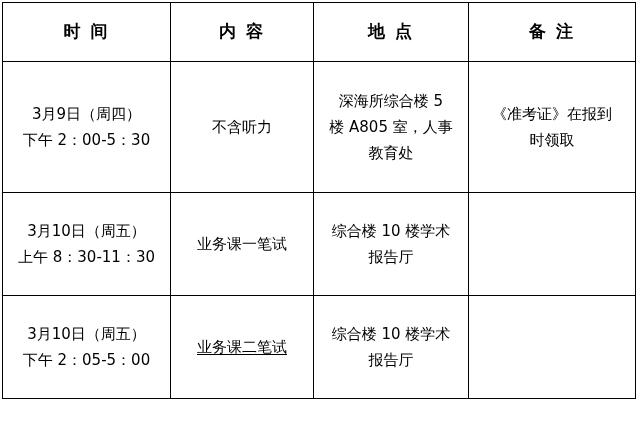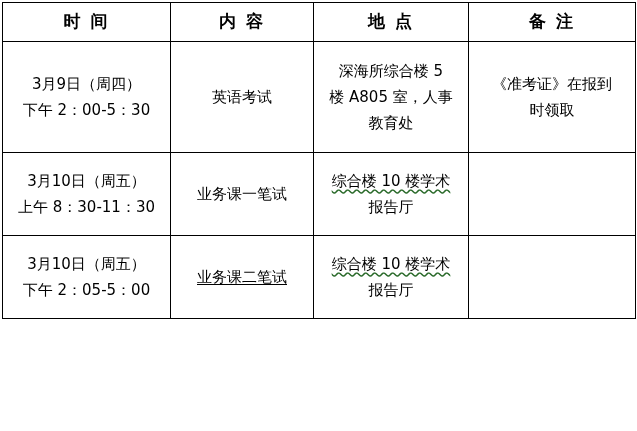--- a/index.html
+++ b/index.html
@@ -18,21 +18,21 @@
     border-collapse: collapse;
     width: 633px;
     margin: 2px 0 0 2px;
     table-layout: fixed;
   }
   .schedule-table th,
   .schedule-table td {
     border: 1px solid #000000;
     text-align: center;
     vertical-align: middle;
-    padding: 0 4px;
+    padding: 10px 4px;
     line-height: 1.75;
   }
   .schedule-table th {
     font-weight: bold;
     font-size: 17px;
     height: 38px;
     letter-spacing: 2px;
   }
   .col-time    { width: 168px; }
   .col-content { width: 143px; }
@@ -54,21 +54,20 @@
   .row-3 td { height: 82px; }
   .row-4 td { height: 82px; }
 
   
   .squiggle {
     text-decoration-style: wavy;
     text-decoration-color: #d03030;
     text-underline-offset: 3px;
   }
   .squiggle-dark {
-    text-decoration: underline;
     text-decoration-style: wavy;
     text-decoration-color: #2a6a2a;
     text-underline-offset: 3px;
   }
   .underline-thin {
     text-decoration: underline;
     text-decoration-color: #000000;
     text-underline-offset: 2px;
     text-align: center;
   }
@@ -94,21 +93,21 @@
   <tbody>
     <tr class="row-1">
       <td>
         <span class="cell-lines">
           <span class="line">3月9日（周四）</span>
           <span class="line">下午 2：00-5：30</span>
         </span>
       </td>
       <td>
         <span class="cell-lines">
-          <span class="line">英语考试</span>
+          <span class="line">不含听力</span>
         </span>
       </td>
       <td>
         <span class="cell-lines">
           <span class="line">深海所综合楼 5</span>
           <span class="line">楼 A805 室，人事</span>
           <span class="line">教育处</span>
         </span>
       </td>
       <td>

